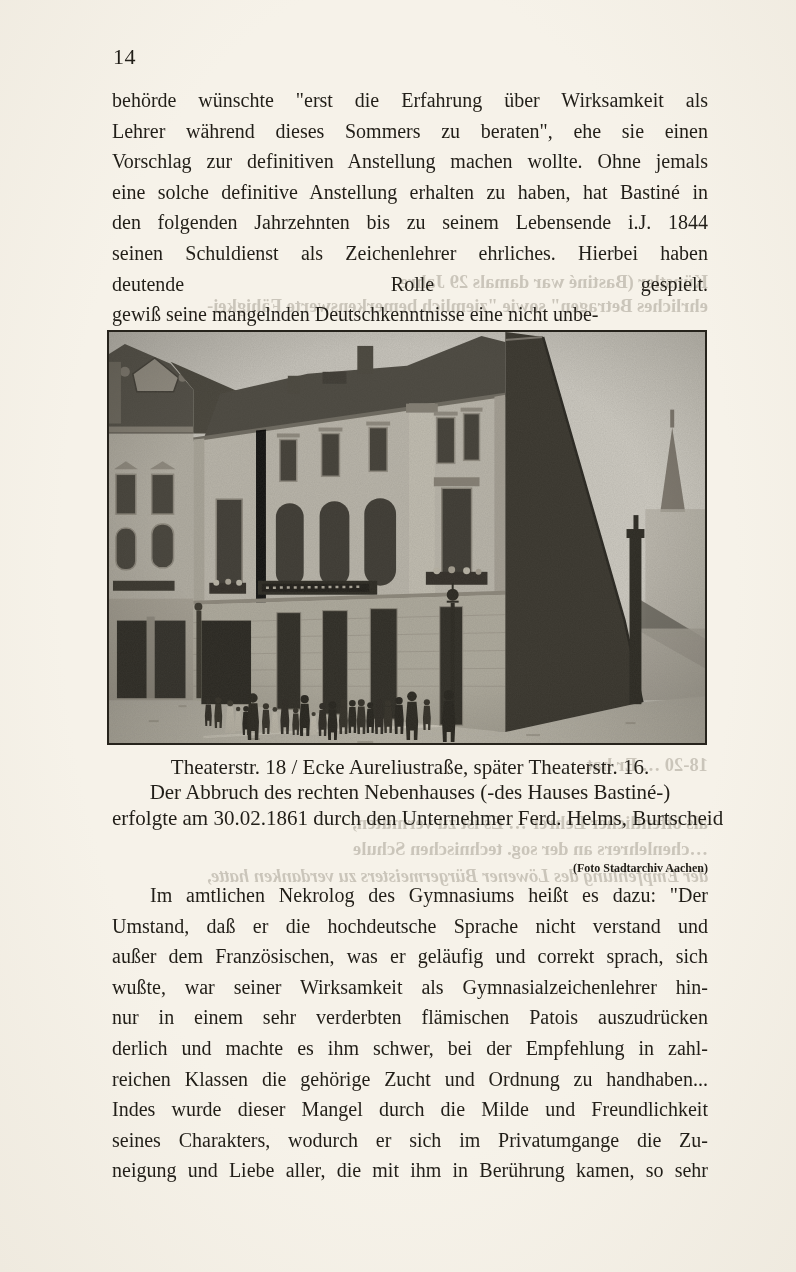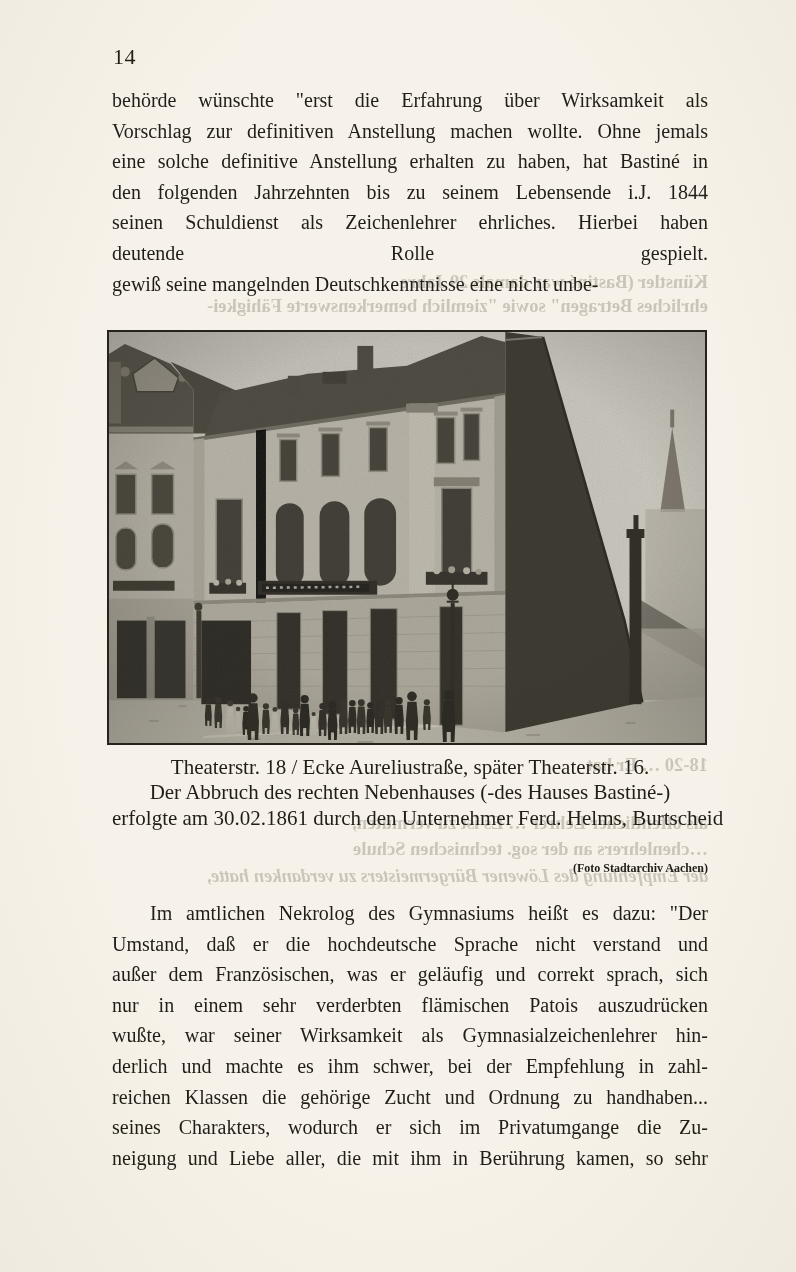--- a/index.html
+++ b/index.html
@@ -13,21 +13,21 @@
   .page{position:absolute;inset:0;background:
     radial-gradient(ellipse at 50% 45%, #f6f2e9 60%, #efeadf 100%); padding-left: 28px;}
   .pagenum{position:absolute;left:113px;top:44px;font-size:22px;letter-spacing:.5px}
   .textblock{position:absolute;left:112px;width:596px;font-size:20px}
   .textblock .line{
     height:30.6px;line-height:30.6px;white-space:nowrap;
     text-align:justify;text-align-last:justify;
   }
   .para-top{top:85px}
   .para-top .line:last-child{text-align-last:left}
-  .para-bottom{top:898px}
+  .para-bottom{top:880px}
   .para-bottom .line:first-child{text-indent:38px}
   .caption{position:absolute;left:112px;top:755px;width:596px;
     font-weight:normal;font-size:21px}
   .caption .line{height:25.3px;line-height:25.3px;text-align:center;
     text-align-last:center;white-space:nowrap}
   .credit{position:absolute;left:112px;top:856px;width:596px;text-align:right;
     font-weight:bold;font-size:12px;line-height:25.3px}
   
   .ghost{position:absolute;left:112px;top:0;width:596px;height:100%;
     transform:scaleX(-1);opacity:.42;pointer-events:none}
@@ -49,20 +49,21 @@
     <div class="gline" style="top:272px">Künstler (Bastiné war damals 29 Jahre</div>
     <div class="gline" style="top:296px">ehrliches Betragen" sowie "ziemlich bemerkenswerte Fähigkei-</div>
     <div class="gline" style="top:755px">18-20  …  Er hat</div>
     <div class="gline" style="top:813px">als öffentlicher Lehrer  …  Es ist zu vermuten,</div>
     <div class="gline" style="top:839px">…chenlehrers an der sog. technischen Schule</div>
     <div class="gline it" style="top:866px">der Empfehlung des Löwener Bürgermeisters zu verdanken hatte,</div>
   </div>
 
   <div class="textblock para-top">
       <div class="line">behörde wünschte "erst die Erfahrung über Wirksamkeit als</div>
+      <div class="line">Lehrer während dieses Sommers zu beraten", ehe sie einen</div>
       <div class="line">Vorschlag zur definitiven Anstellung machen wollte. Ohne jemals</div>
       <div class="line">eine solche definitive Anstellung erhalten zu haben, hat Bastiné in</div>
       <div class="line">den folgenden Jahrzehnten bis zu seinem Lebensende i.J. 1844</div>
       <div class="line">seinen Schuldienst als Zeichenlehrer ehrliches. Hierbei haben</div>
       <div class="line">deutende Rolle gespielt.</div>
       <div class="line">gewiß seine mangelnden Deutschkenntnisse eine nicht unbe-</div>
     </div>
 
   <figure class="photo">
     <svg viewBox="0 0 600 413" preserveAspectRatio="none">
@@ -285,21 +286,22 @@
       <div class="line">Theaterstr. 18 / Ecke Aureliustraße, später Theaterstr. 16.</div>
       <div class="line">Der Abbruch des rechten Nebenhauses (-des Hauses Bastiné-)</div>
       <div class="line">erfolgte am 30.02.1861 durch den Unternehmer Ferd. Helms, Burtscheid</div>
     </div>
   <div class="credit">(Foto Stadtarchiv Aachen)</div>
 
   <div class="textblock para-bottom">
       <div class="line">Im amtlichen Nekrolog des Gymnasiums heißt es dazu: "Der</div>
       <div class="line">Umstand, daß er die hochdeutsche Sprache nicht verstand und</div>
       <div class="line">außer dem Französischen, was er geläufig und correkt sprach, sich</div>
+      <div class="line">wußte, war seiner Wirksamkeit als Gymnasialzeichenlehrer hin-</div>
       <div class="line">nur in einem sehr verderbten flämischen Patois auszudrücken</div>
-      <div class="line">wußte, war seiner Wirksamkeit als Gymnasialzeichenlehrer hin-</div>
       <div class="line">derlich und machte es ihm schwer, bei der Empfehlung in zahl-</div>
       <div class="line">reichen Klassen die gehörige Zucht und Ordnung zu handhaben...</div>
+      <div class="line">Indes wurde dieser Mangel durch die Milde und Freundlichkeit</div>
       <div class="line">seines Charakters, wodurch er sich im Privatumgange die Zu-</div>
       <div class="line">neigung und Liebe aller, die mit ihm in Berührung kamen, so sehr</div>
     </div>
 
 </div>
 
 </body></html>

